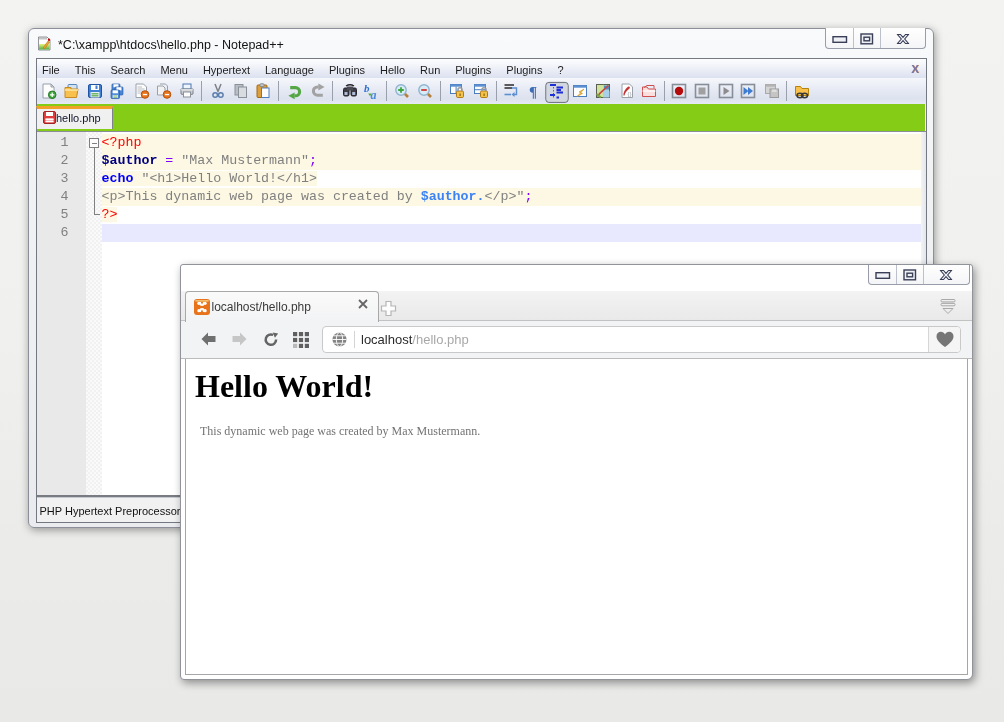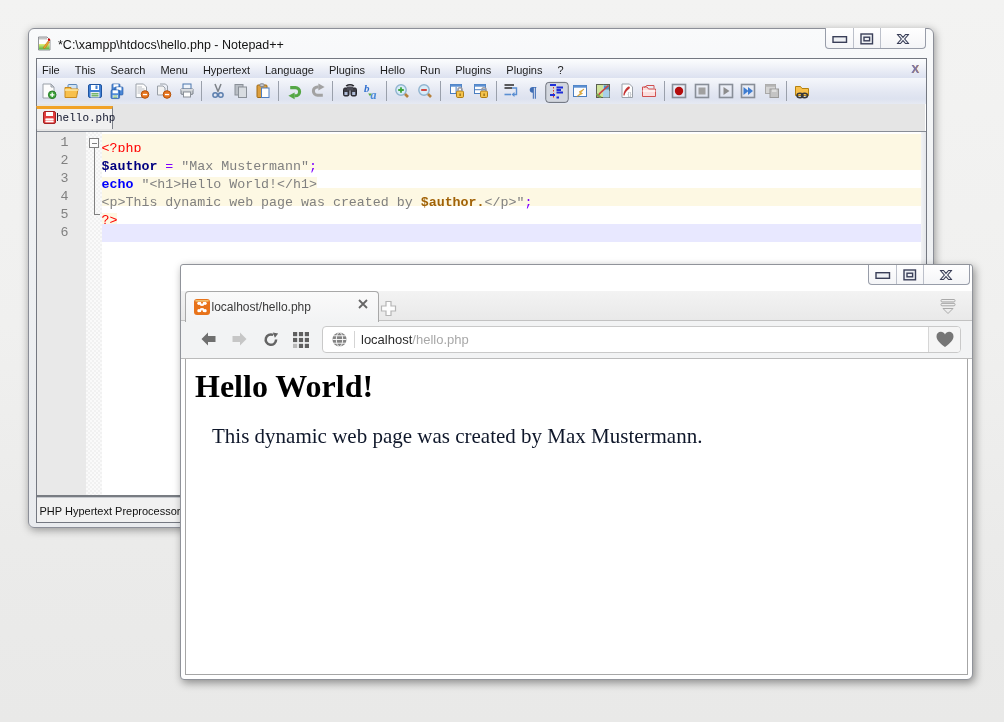--- a/index.html
+++ b/index.html
@@ -47,46 +47,45 @@
 .menubar span:first-child { margin-left:-2.5px; }
 .menubar .mx { position:absolute; right:7px; top:4px; color:#7a74a8; font-weight:bold; font-size:11.5px; padding:0; text-shadow:0.5px 0 #c98f4d;}
 .toolbar {
   position:absolute; left:0; top:19px; right:0; height:26px;
   background:linear-gradient(180deg,#f5f7fb 0%,#e3e7f2 55%,#dde2ef 80%,#e6eaf3 100%);
 }
 .toolbar .ti { position:absolute; top:5px; width:16px; height:16px; }
 .toolbar .sep { position:absolute; top:3px; width:1px; height:20px; background:#9aa0ab; }
 .tabbar {
   position:absolute; left:0; top:45px; right:1px; height:27px;
-  background:#e5e5e5;
-  font-family:Liberation Mono, monospace;
+  background:#84cc16;
 }
 .tab1 {
   position:absolute; left:-1.5px; top:2px; width:77.5px; height:23px;
   background:#f0f0f0;
   border:1px solid #7e828a; border-bottom:none;
   border-top:3px solid #f1a329;
 }
 .tab1 .ficon { position:absolute; left:6px; top:2px; }
 .tab1 .tname { position:absolute; left:19.5px; top:3px; font-size:11px; color:#10142b; }
 .editor { position:absolute; left:0; top:72px; right:0; bottom:25px; background:#fff; border-top:1px solid #888d96; border-bottom:2px solid #787c82; overflow:hidden; }
 .gutter { position:absolute; left:0; top:0; bottom:0; width:48.5px; background:#e9e9e9; }
 .foldm { position:absolute; left:48.5px; top:0; bottom:0; width:16.5px; background:#fafafa; background-image:conic-gradient(#f1f1f1 25%, transparent 0 50%, #f1f1f1 0 75%, transparent 0); background-size:4px 4px; }
 .codearea { position:absolute; left:0px; top:1.5px; right:0; font-family:"Liberation Mono",monospace; font-size:13.3px; }
 .cl { position:relative; height:18px; line-height:18px; white-space:pre; }
 .cl .num { position:absolute; left:0; width:31.5px; text-align:right; color:#808080; }
 .cl .lbg { position:absolute; left:65px; right:0; top:0; bottom:0; }
-.cl .code { position:absolute; left:64.5px;margin-top:6px; }
+.cl .code { position:absolute; left:64.5px; }
 .cream { background:#fdf8e3; }
 .r { color:#ff0000; }
 .b { color:#0000ff; font-weight:bold; }
 .v { color:#000080; font-weight:bold; }
 .o { color:#8000ff; }
 .s { color:#808080; }
-.sv { color:#a16207; font-weight:bold; }
+.sv { color:#3b82f6; font-weight:bold; }
 .statusbar {
   position:absolute; left:0; bottom:0; right:0; height:25px;
   background:#f1f1f1; border-top:1px solid #c6c9ce;
   font-size:11px; color:#111;
 }
 .statusbar span { position:absolute; left:2.5px; top:7px; }
 
 .foldbox { position:absolute; left:52px; top:6px; width:10px; height:10px; background:#fcfcfc; border:1px solid #808080; z-index:3;}
 .foldbox:after { content:""; position:absolute; left:1.5px; right:1.5px; top:3.5px; height:1px; background:#808080; }
 .foldline { position:absolute; left:56.5px; top:16px; width:1px; height:67px; background:#808080; z-index:3;}
@@ -145,21 +144,21 @@
   background:#f5f5f5; border-left:1px solid #d6d6d6;
   border-radius:0 3px 3px 0;
 }
 .page {
   position:absolute; left:4px; right:4px; top:94px; bottom:4px;
   background:#fff; border:1px solid #a6a6a6; border-top:none;
   font-family:"Liberation Serif", serif;
   text-decoration:underline;
 }
 .page h1 { position:absolute; left:9px; top:9px; font-size:32px; font-weight:bold; color:#000; font-family:"Liberation Serif",serif; }
-.page p { position:absolute; left:26px; top:65px; font-size:21px; color:#0f172a; }
+.page p { position:absolute; left:14px; top:65px; font-size:12px; color:#737373; }
 </style>
 </head>
 <body>
 
 <div class="win" id="npp">
   <div class="titlebar">
     <svg class="ticon" width="15" height="15" viewBox="0 0 15 15">
         <path d="M1.5 1 L10 1 L13 4 L13 14 L1.5 14 Z" fill="#ffffff" stroke="#777b80" stroke-width="0.8"></path>
         <path d="M2 8 L12.5 8 L12.5 13.5 L2 13.5 Z" fill="url(#gg)"></path>
         <linearGradient id="gg" x1="0" y1="0" x2="0" y2="1">

